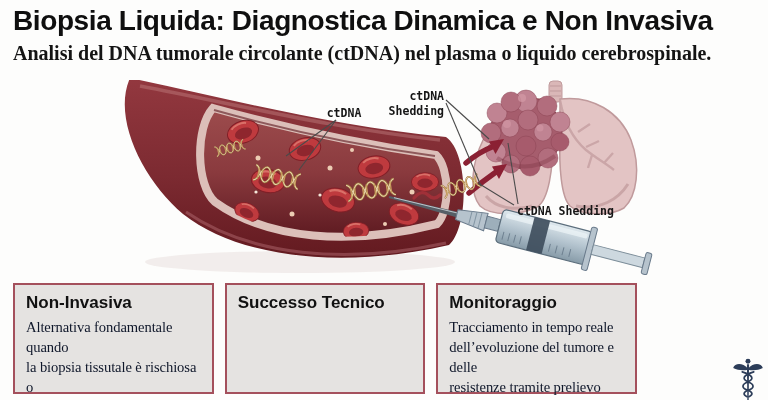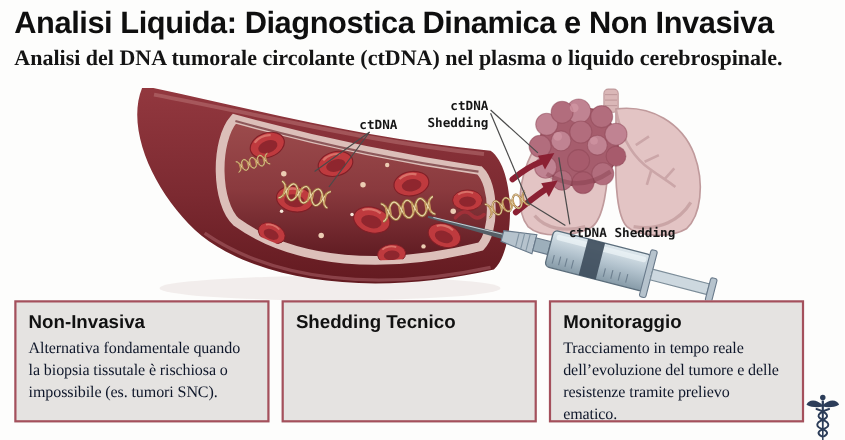--- a/index.html
+++ b/index.html
@@ -16,21 +16,21 @@
     position:absolute;left:13px;top:42px;margin:0;
     font-family:"Liberation Serif",serif;font-weight:bold;
     font-size:20px;color:#141414;white-space:nowrap;
   }
   .illustration{position:absolute;left:0;top:80px;width:768px;height:195px;}
   .svg-label{
     font-family:"DejaVu Sans Mono",monospace;font-weight:bold;
     font-size:11.5px;fill:#161616;
   }
   .cards{
-    position:absolute;left:13px;top:273px;width:718px;height:111px;
+    position:absolute;left:13px;top:283px;width:624px;height:111px;
     display:flex;gap:11px;
   }
   .card{
     flex:1;background:#e5e3e1;border:2px solid #a4505c;
     padding:8px 11px;box-sizing:border-box;
   }
   .card-title{
     margin:0 0 4px 0;font-family:"Liberation Sans",sans-serif;
     font-weight:bold;font-size:17px;color:#111;
   }
@@ -38,21 +38,21 @@
     margin:0;font-family:"Liberation Serif",serif;font-size:14.6px;
     line-height:20px;color:#0f172a;white-space:pre-line;letter-spacing:-0.1px;
   }
   .caduceus{position:absolute;right:2px;top:357px;width:36px;height:44px;}
 </style>
 </head>
 <body>
 
 <div class="stage">
 
-  <h1 class="title">Analisi Liquida: Diagnostica Dinamica e Non Invasiva</h1>
+  <h1 class="title">Biopsia Liquida: Diagnostica Dinamica e Non Invasiva</h1>
   <p class="subtitle">Analisi del DNA tumorale circolante (ctDNA) nel plasma o liquido cerebrospinale.</p>
 
   <svg class="illustration" viewBox="0 80 768 195" width="768" height="195" xmlns="http://www.w3.org/2000/svg">
     <defs>
       <linearGradient id="wallGrad" x1="0" y1="0" x2="0" y2="1">
         <stop offset="0" stop-color="#93383f"></stop>
         <stop offset="0.55" stop-color="#7c2a31"></stop>
         <stop offset="1" stop-color="#631a20"></stop>
       </linearGradient>
       <linearGradient id="lumenGrad" x1="0" y1="0" x2="0" y2="1">
@@ -236,21 +236,21 @@
   </svg>
 
   <div class="cards">
     <div class="card">
       <h3 class="card-title">Non-Invasiva</h3>
       <p class="card-body">Alternativa fondamentale quando
 la biopsia tissutale è rischiosa o
 impossibile (es. tumori SNC).</p>
     </div>
     <div class="card">
-      <h3 class="card-title">Shedding Tecnico</h3>
+      <h3 class="card-title">Successo Tecnico</h3>
     </div>
     <div class="card">
       <h3 class="card-title">Monitoraggio</h3>
       <p class="card-body">Tracciamento in tempo reale
 dell’evoluzione del tumore e delle
 resistenze tramite prelievo
 ematico.</p>
     </div>
   </div>
 

